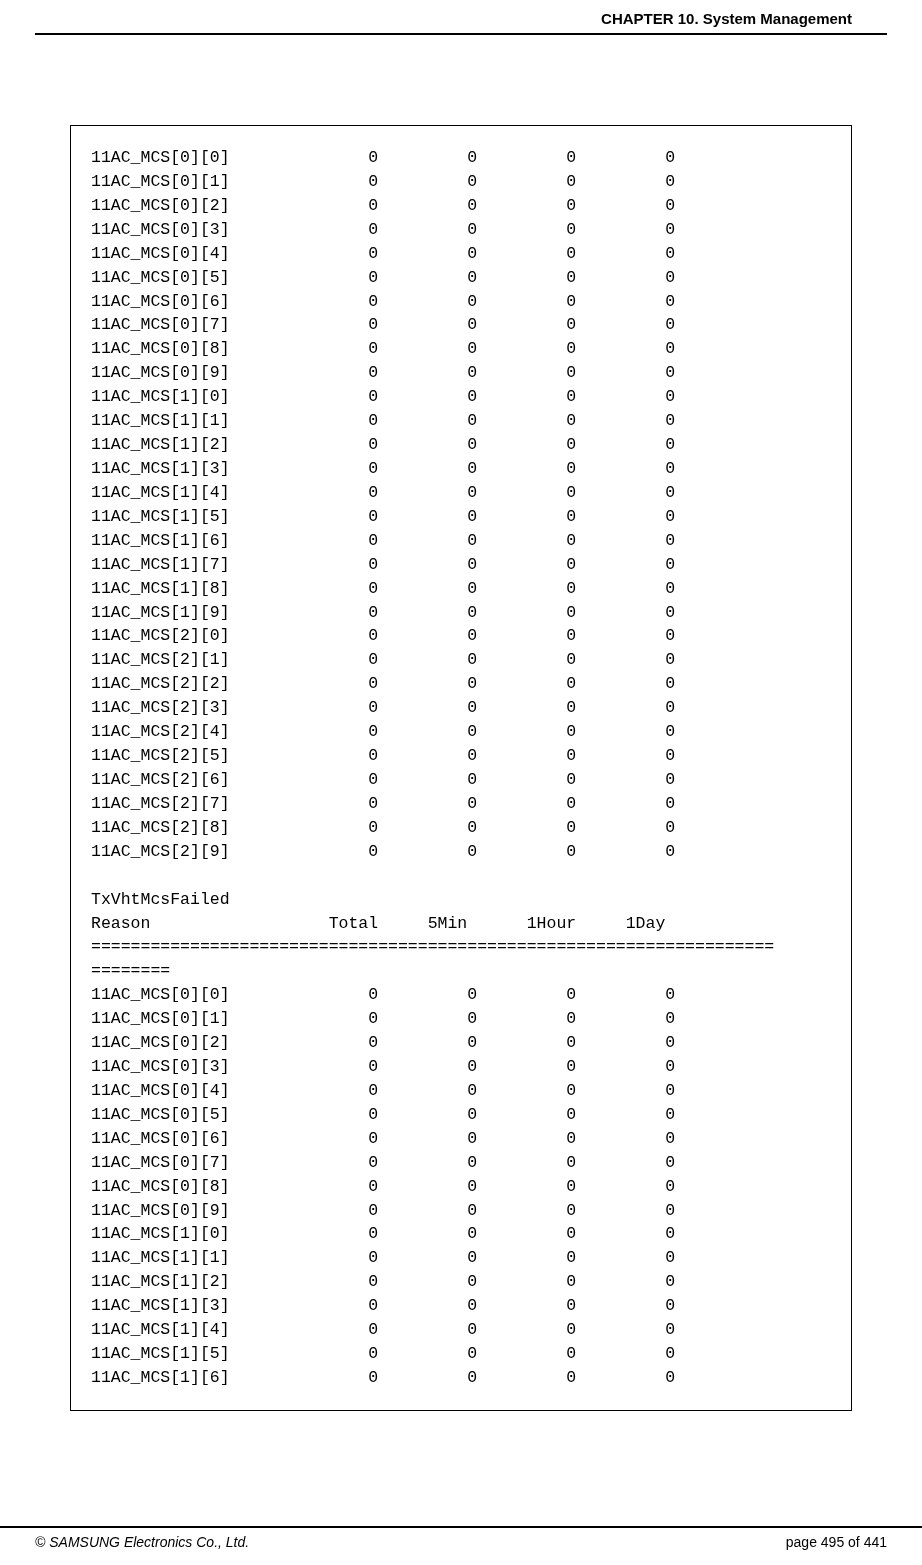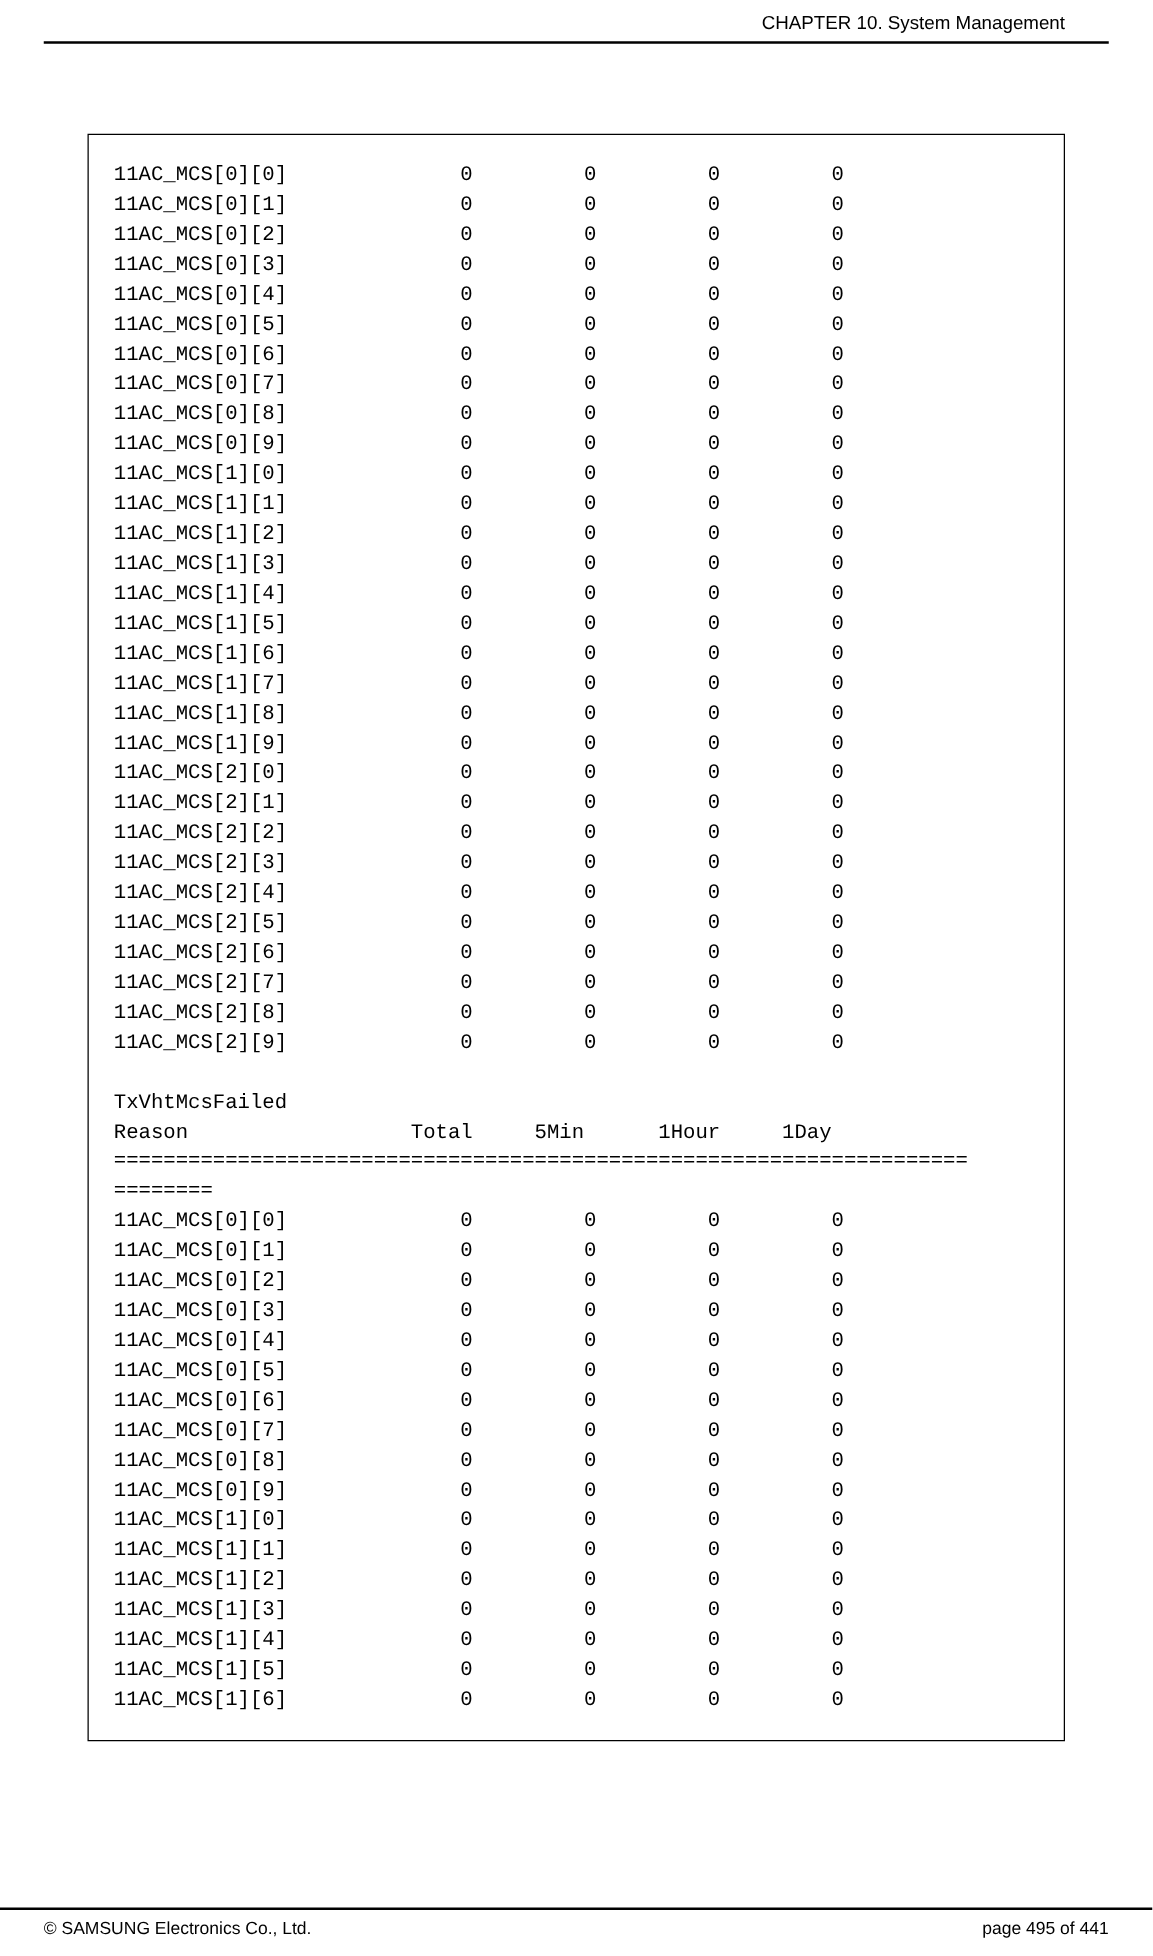--- a/index.html
+++ b/index.html
@@ -15,46 +15,47 @@
       position: relative;
     }
     .header {
       width: 100%;
       padding: 10px 35px 5px 0;
       text-align: right;
       border-bottom: 2px solid #000;
       margin: 0 0 0 0;
     }
     .header-text {
-      font-weight: normal;
+      font-weight: bold;
       font-size: 15px;
     }
     .content-box {
       border: 1.5px solid #000;
-      margin: 72px 70px 0 70px;
+      margin: 90px 70px 0 70px;
       padding: 20px 20px 20px 20px;
       font-family: "Courier New", Courier, monospace;
       font-size: 16.5px;
       line-height: 1.45;
       white-space: pre;
       overflow: hidden;
     }
     .footer {
       position: absolute;
       bottom: 15px;
       left: 0;
       right: 0;
       padding: 6px 35px 0 35px;
       border-top: 2px solid #000;
       display: flex;
       justify-content: space-between;
       font-size: 14px;
     }
     .footer-left {
       font-family: Arial, Helvetica, sans-serif;
+      font-style: italic;
     }
     .footer-right {
       font-family: Arial, Helvetica, sans-serif;
     }
     .hr-wrap {
       padding: 0 35px;
     }
   </style>
 </head>
 <body>

